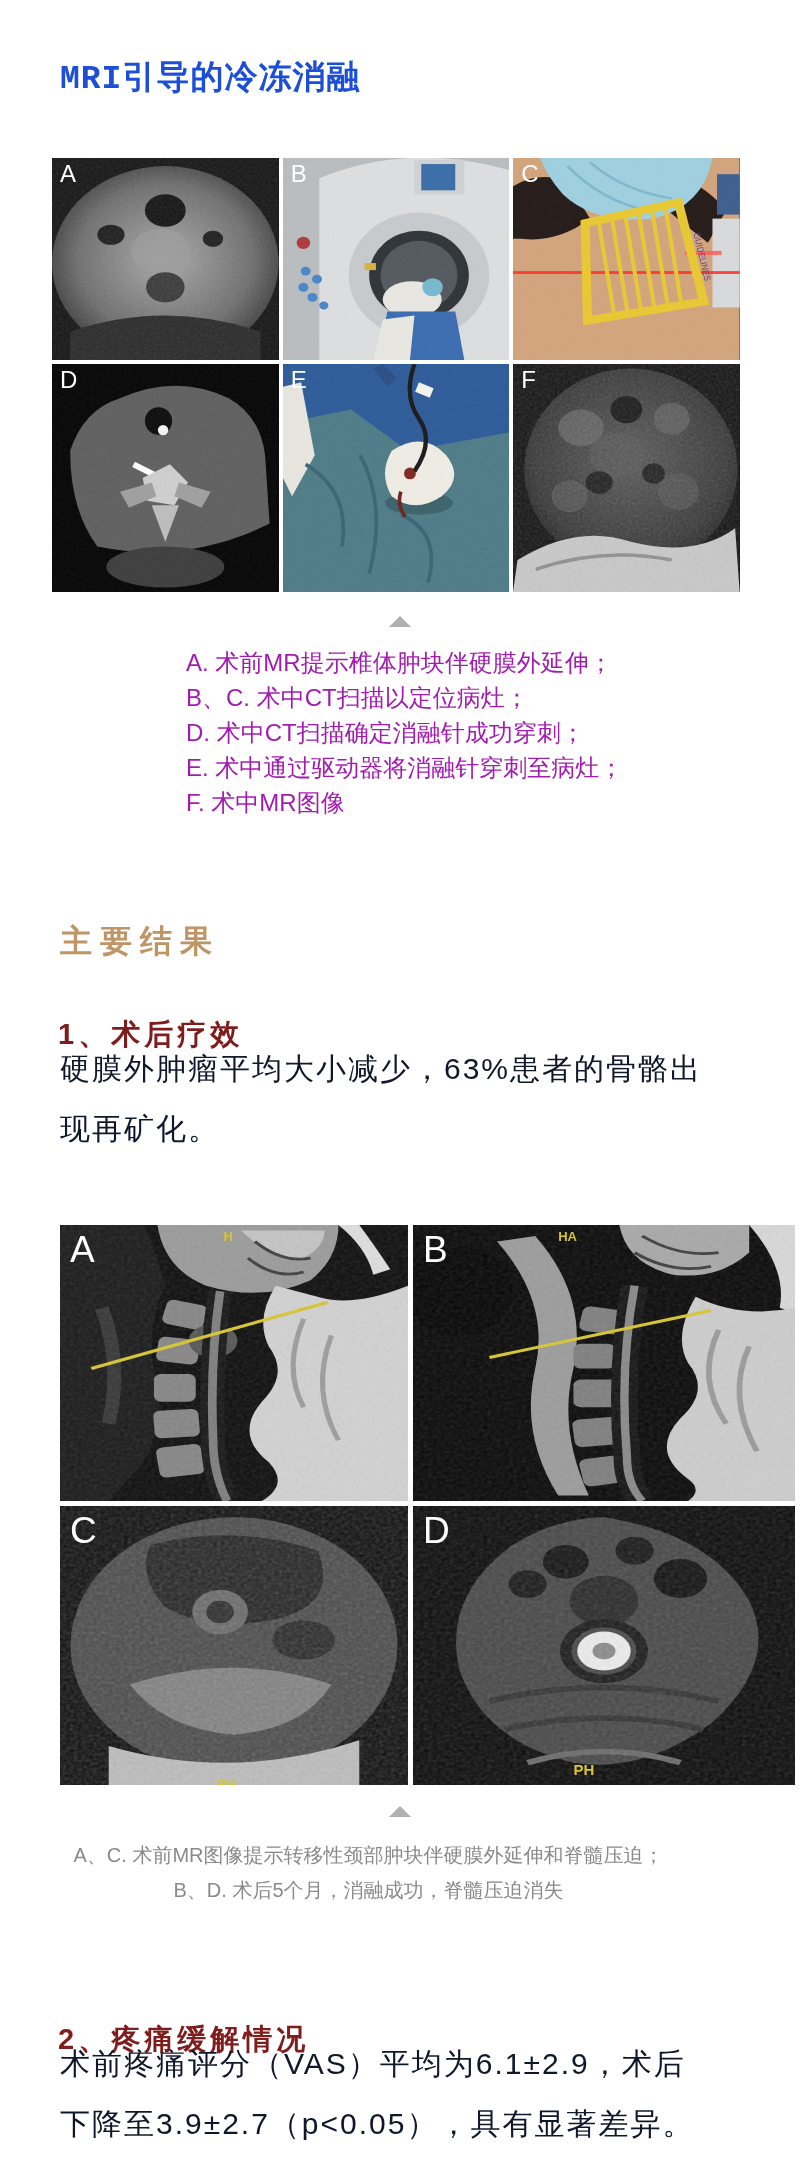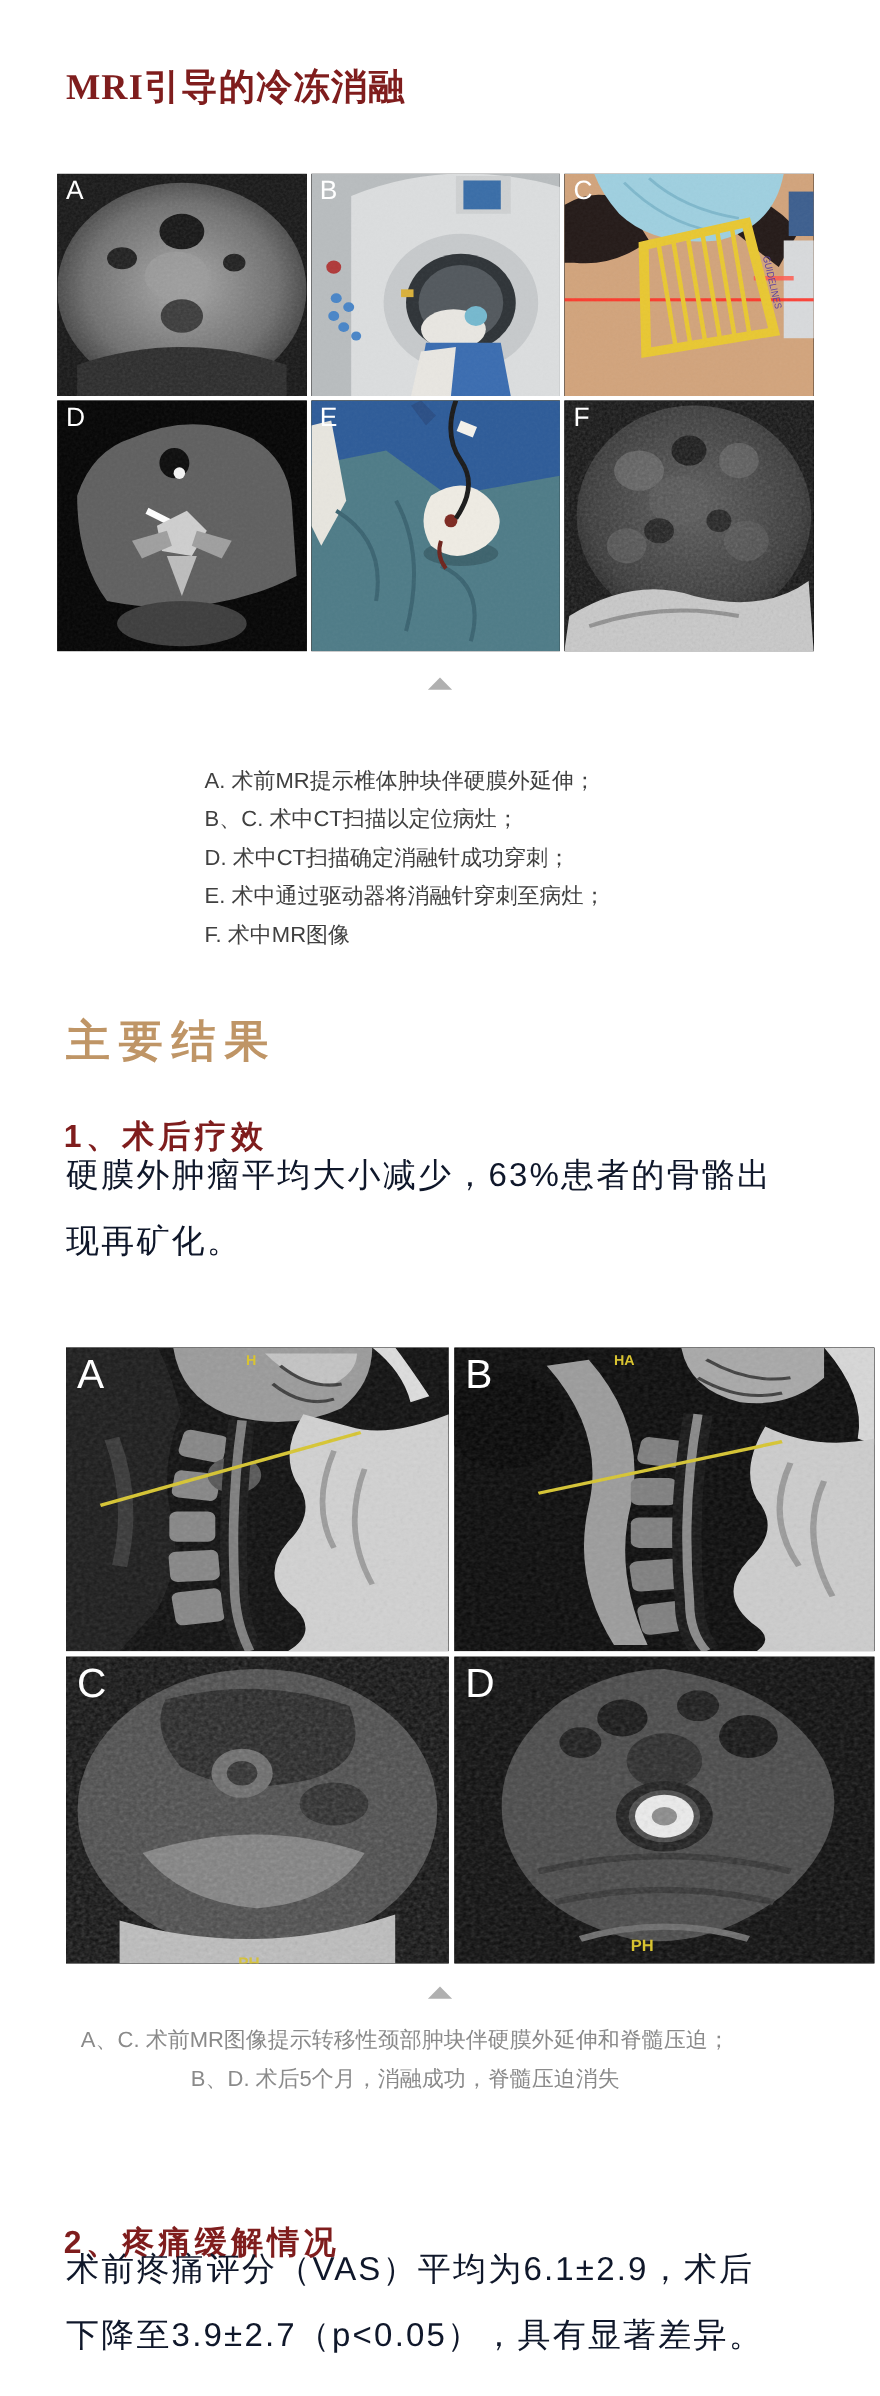--- a/index.html
+++ b/index.html
@@ -1,28 +1,28 @@
 <!DOCTYPE html>
 <html><head>
 <meta charset="utf-8">
 <style>
   html,body{margin:0;padding:0;background:#ffffff;}
   .page{position:relative;width:800px;height:2178px;background:#ffffff;overflow:hidden;
         font-family:"Liberation Sans","DejaVu Sans",sans-serif;}
-  .title{position:absolute;left:60px;top:36px;font-family:Liberation Serif, serif;
-         font-weight:700;font-size:33px;line-height:44px;color:#7f1d1d;letter-spacing:1px;}
+  .title{position:absolute;left:60px;top:36px;font-family:Liberation Mono, monospace;
+         font-weight:700;font-size:33px;line-height:44px;color:#1d4ed8;letter-spacing:1px;}
   .h-gold-serif{position:absolute;left:60px;top:894px;font-family:"Liberation Serif","DejaVu Serif",serif;
-         font-weight:700;font-size:40px;line-height:40px;color:#bf9566;letter-spacing:8px;}
+         font-weight:700;font-size:32px;line-height:40px;color:#bf9566;letter-spacing:8px;}
   .h-gold-sans{position:absolute;left:58px;font-weight:700;font-size:29px;line-height:34px;
          color:#7f1d1d;letter-spacing:4px;}
   #sub1{top:988px;} #sub2{top:1993px;}
   .para{position:absolute;left:60px;width:710px;font-size:30px;line-height:60px;
         color:#0f172a;letter-spacing:2px;font-weight:400;}
   #para1{top:1039px;} #para2{top:2034px;}
-  .cap1{position:absolute;left:186px;top:645px;font-size:20px;line-height:35px;color:#404040;margin-top:48px;}
+  .cap1{position:absolute;left:186px;top:645px;font-size:24px;line-height:35px;color:#a21caf;}
   .cap2{position:absolute;left:0;top:1838px;width:737px;text-align:center;
         font-size:20px;line-height:35px;color:#8a8a8a;}
   .arrow{position:absolute;width:0;height:0;border-left:11px solid transparent;
          border-right:11px solid transparent;border-bottom:11px solid #b0b0b0;}
   #arrow1{left:389px;top:616px;} #arrow2{left:389px;top:1806px;}
   .grid1{position:absolute;left:52px;top:158px;width:688px;height:434px;display:grid;
          grid-template-columns:1fr 1fr 1fr;grid-template-rows:202px 228px;gap:4px;}
   .grid2{position:absolute;left:60px;top:1225px;width:735px;height:560px;display:grid;
          grid-template-columns:348px 382px;grid-template-rows:276px 279px;gap:5px;}
   .panel{position:relative;overflow:hidden;background:#000;}

